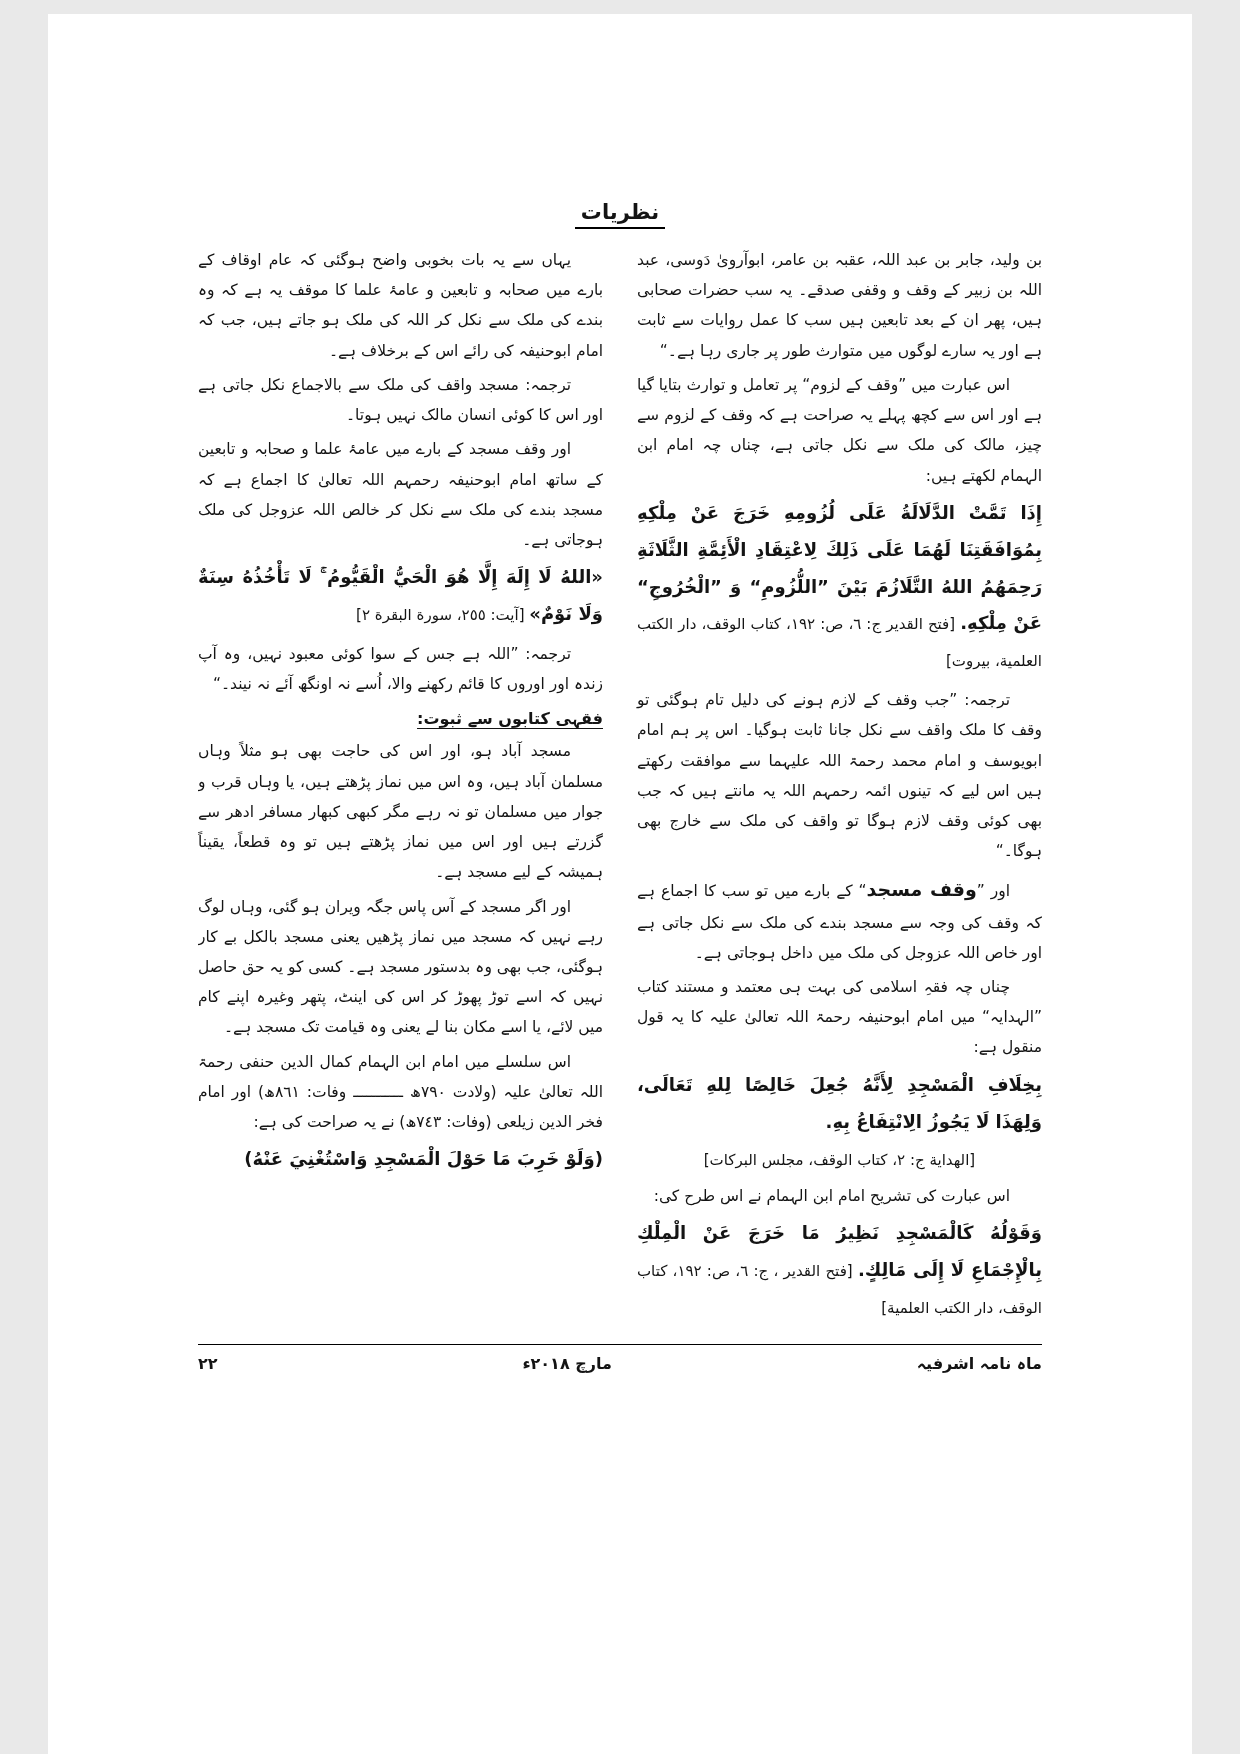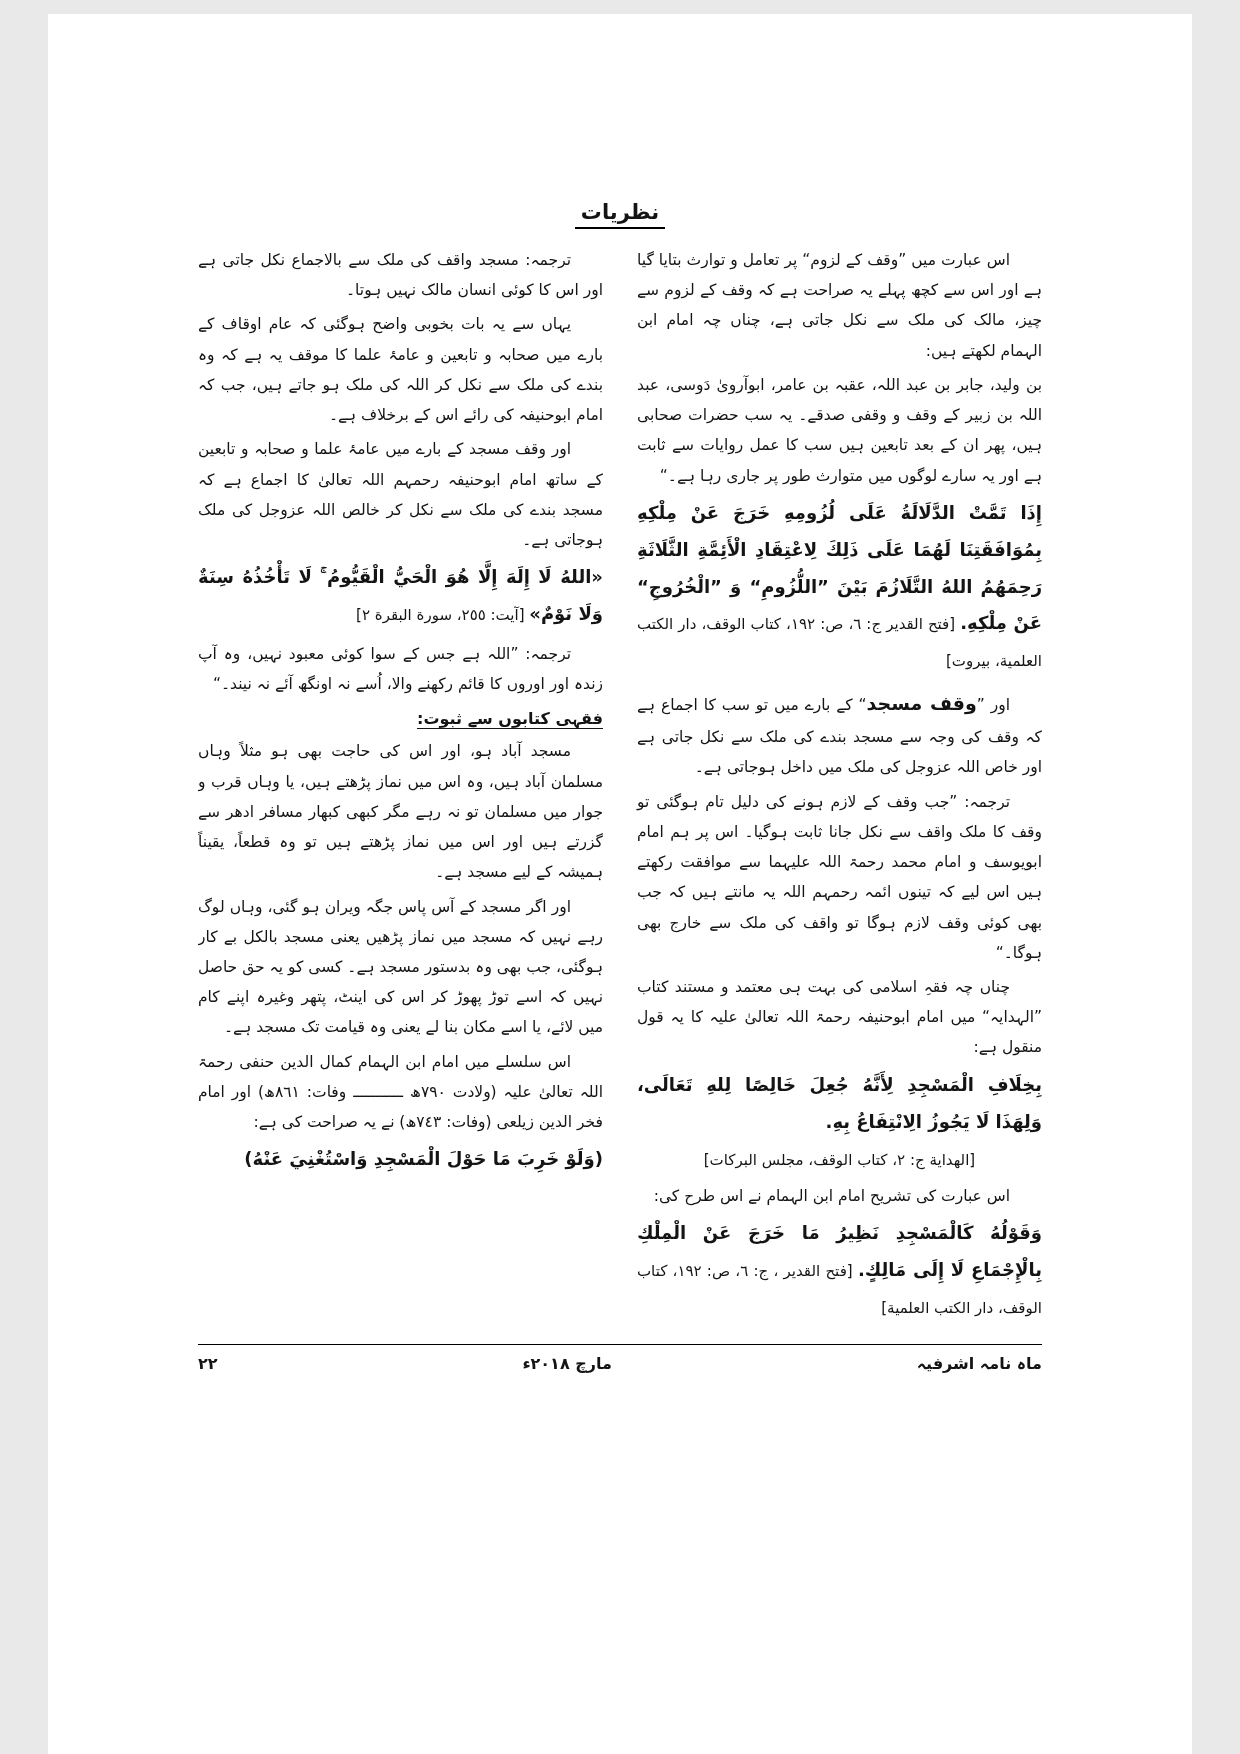--- a/index.html
+++ b/index.html
@@ -93,35 +93,35 @@
 <div class="page">
   <div class="content">
 
     <div class="header-row">
       <span class="header-title">نظریات</span>
     </div>
 
     <div class="columns">
 
       <div class="column">
+        <p class="para no-indent">بن ولید، جابر بن عبد اللہ، عقبہ بن عامر، ابوآرویٰ دَوسی، عبد اللہ بن زبیر کے وقف و وقفی صدقے۔ یہ سب حضرات صحابی ہیں، پھر ان کے بعد تابعین ہیں سب کا عمل روایات سے ثابت ہے اور یہ سارے لوگوں میں متوارث طور پر جاری رہا ہے۔“</p>
         <p class="para">اس عبارت میں ”وقف کے لزوم“ پر تعامل و توارث بتایا گیا ہے اور اس سے کچھ پہلے یہ صراحت ہے کہ وقف کے لزوم سے چیز، مالک کی ملک سے نکل جاتی ہے، چناں چہ امام ابن الہمام لکھتے ہیں:</p>
-        <p class="para no-indent">بن ولید، جابر بن عبد اللہ، عقبہ بن عامر، ابوآرویٰ دَوسی، عبد اللہ بن زبیر کے وقف و وقفی صدقے۔ یہ سب حضرات صحابی ہیں، پھر ان کے بعد تابعین ہیں سب کا عمل روایات سے ثابت ہے اور یہ سارے لوگوں میں متوارث طور پر جاری رہا ہے۔“</p>
         <p class="arabic"><span>إِذَا تَمَّتْ الدَّلَالَةُ عَلَى لُزُومِهِ خَرَجَ عَنْ مِلْكِهِ بِمُوَافَقَتِنَا لَهُمَا عَلَى ذَلِكَ لِاعْتِقَادِ الْأَئِمَّةِ الثَّلَاثَةِ رَحِمَهُمُ اللهُ التَّلَازُمَ بَيْنَ ”اللُّزُومِ“ وَ ”الْخُرُوجِ“ عَنْ مِلْكِهِ.</span><span class="ref-inline"> [فتح القدير ج: ٦، ص: ١٩٢، كتاب الوقف، دار الكتب العلمية، بيروت]</span></p>
+        <p class="para">ترجمہ: ”جب وقف کے لازم ہونے کی دلیل تام ہوگئی تو وقف کا ملک واقف سے نکل جانا ثابت ہوگیا۔ اس پر ہم امام ابویوسف و امام محمد رحمۃ اللہ علیہما سے موافقت رکھتے ہیں اس لیے کہ تینوں ائمہ رحمہم اللہ یہ مانتے ہیں کہ جب بھی کوئی وقف لازم ہوگا تو واقف کی ملک سے خارج بھی ہوگا۔“</p>
         <p class="para"><span>اور ”</span><span class="em-bold">وقف مسجد</span><span>“ کے بارے میں تو سب کا اجماع ہے کہ وقف کی وجہ سے مسجد بندے کی ملک سے نکل جاتی ہے اور خاص اللہ عزوجل کی ملک میں داخل ہوجاتی ہے۔</span></p>
-        <p class="para">ترجمہ: ”جب وقف کے لازم ہونے کی دلیل تام ہوگئی تو وقف کا ملک واقف سے نکل جانا ثابت ہوگیا۔ اس پر ہم امام ابویوسف و امام محمد رحمۃ اللہ علیہما سے موافقت رکھتے ہیں اس لیے کہ تینوں ائمہ رحمہم اللہ یہ مانتے ہیں کہ جب بھی کوئی وقف لازم ہوگا تو واقف کی ملک سے خارج بھی ہوگا۔“</p>
         <p class="para">چناں چہ فقہِ اسلامی کی بہت ہی معتمد و مستند کتاب ”الہدایہ“ میں امام ابوحنیفہ رحمۃ اللہ تعالیٰ علیہ کا یہ قول منقول ہے:</p>
         <p class="arabic"><span>بِخِلَافِ الْمَسْجِدِ لِأَنَّهُ جُعِلَ خَالِصًا لِلهِ تَعَالَى، وَلِهَذَا لَا يَجُوزُ الِانْتِفَاعُ بِهِ.</span></p>
         <p class="reference">[الهداية ج: ٢، كتاب الوقف، مجلس البركات]</p>
         <p class="para">اس عبارت کی تشریح امام ابن الہمام نے اس طرح کی:</p>
         <p class="arabic"><span>وَقَوْلُهُ كَالْمَسْجِدِ نَظِيرُ مَا خَرَجَ عَنْ الْمِلْكِ بِالْإِجْمَاعِ لَا إِلَى مَالِكٍ.</span><span class="ref-inline"> [فتح القدير ، ج: ٦، ص: ١٩٢، كتاب الوقف، دار الكتب العلمية]</span></p>
       </div>
 
       <div class="column">
+        <p class="para">یہاں سے یہ بات بخوبی واضح ہوگئی کہ عام اوقاف کے بارے میں صحابہ و تابعین و عامۂ علما کا موقف یہ ہے کہ وہ بندے کی ملک سے نکل کر اللہ کی ملک ہو جاتے ہیں، جب کہ امام ابوحنیفہ کی رائے اس کے برخلاف ہے۔</p>
         <p class="para">ترجمہ: مسجد واقف کی ملک سے بالاجماع نکل جاتی ہے اور اس کا کوئی انسان مالک نہیں ہوتا۔</p>
-        <p class="para">یہاں سے یہ بات بخوبی واضح ہوگئی کہ عام اوقاف کے بارے میں صحابہ و تابعین و عامۂ علما کا موقف یہ ہے کہ وہ بندے کی ملک سے نکل کر اللہ کی ملک ہو جاتے ہیں، جب کہ امام ابوحنیفہ کی رائے اس کے برخلاف ہے۔</p>
         <p class="para">اور وقف مسجد کے بارے میں عامۂ علما و صحابہ و تابعین کے ساتھ امام ابوحنیفہ رحمہم اللہ تعالیٰ کا اجماع ہے کہ مسجد بندے کی ملک سے نکل کر خالص اللہ عزوجل کی ملک ہوجاتی ہے۔</p>
         <p class="arabic"><span>«اللهُ لَا إِلَهَ إِلَّا هُوَ الْحَيُّ الْقَيُّومُ ۚ لَا تَأْخُذُهُ سِنَةٌ وَلَا نَوْمٌ»</span><span class="ref-inline"> [آیت: ٢٥٥، سورة البقرة ٢]</span></p>
         <p class="para">ترجمہ: ”اللہ ہے جس کے سوا کوئی معبود نہیں، وہ آپ زندہ اور اوروں کا قائم رکھنے والا، اُسے نہ اونگھ آئے نہ نیند۔“</p>
         <h2 class="section-heading">فقہی کتابوں سے ثبوت:</h2>
         <p class="para">مسجد آباد ہو، اور اس کی حاجت بھی ہو مثلاً وہاں مسلمان آباد ہیں، وہ اس میں نماز پڑھتے ہیں، یا وہاں قرب و جوار میں مسلمان تو نہ رہے مگر کبھی کبھار مسافر ادھر سے گزرتے ہیں اور اس میں نماز پڑھتے ہیں تو وہ قطعاً، یقیناً ہمیشہ کے لیے مسجد ہے۔</p>
         <p class="para">اور اگر مسجد کے آس پاس جگہ ویران ہو گئی، وہاں لوگ رہے نہیں کہ مسجد میں نماز پڑھیں یعنی مسجد بالکل بے کار ہوگئی، جب بھی وہ بدستور مسجد ہے۔ کسی کو یہ حق حاصل نہیں کہ اسے توڑ پھوڑ کر اس کی اینٹ، پتھر وغیرہ اپنے کام میں لائے، یا اسے مکان بنا لے یعنی وہ قیامت تک مسجد ہے۔</p>
         <p class="para">اس سلسلے میں امام ابن الہمام کمال الدین حنفی رحمۃ اللہ تعالیٰ علیہ (ولادت ٧٩٠ھ ـــــــــــ وفات: ٨٦١ھ) اور امام فخر الدین زیلعی (وفات: ٧٤٣ھ) نے یہ صراحت کی ہے:</p>
         <p class="arabic centered">(وَلَوْ خَرِبَ مَا حَوْلَ الْمَسْجِدِ وَاسْتُغْنِيَ عَنْهُ)</p>
       </div>
 

